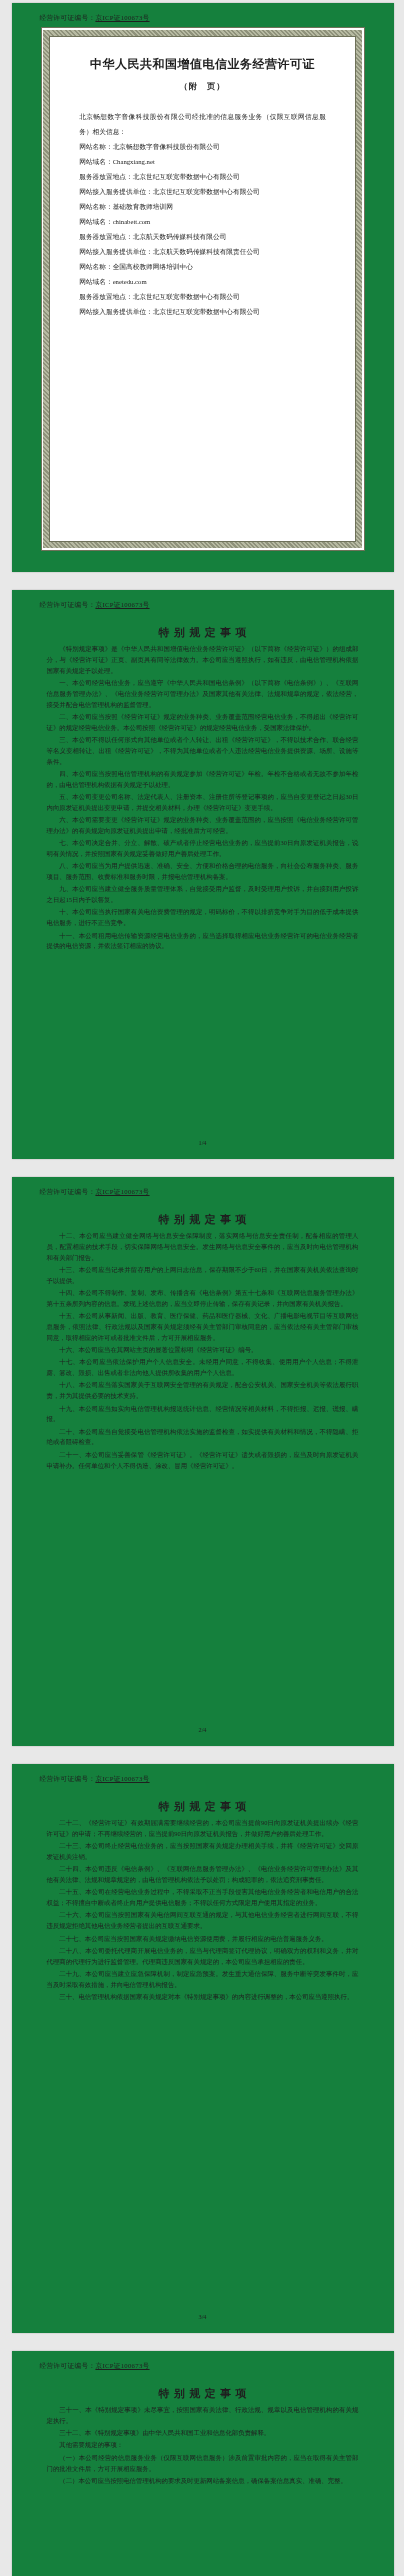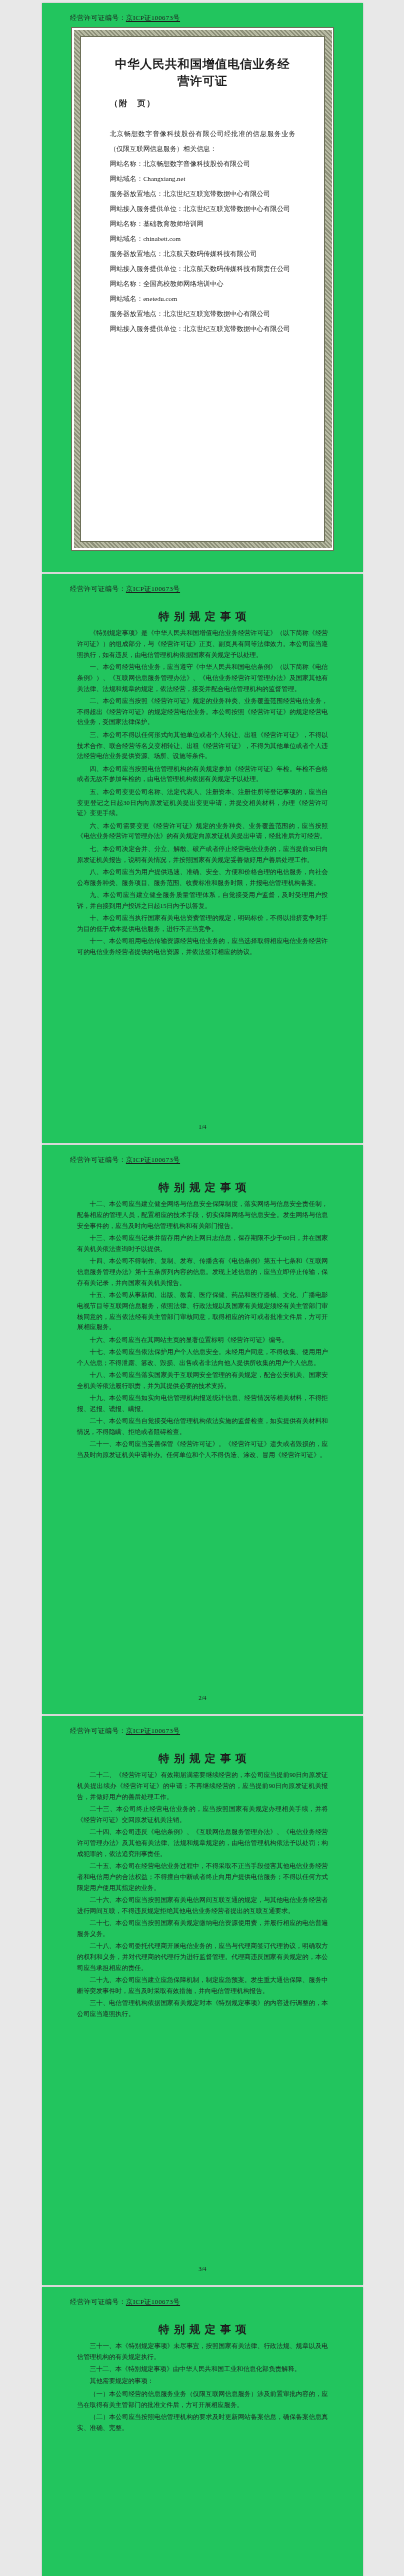--- a/index.html
+++ b/index.html
@@ -5,25 +5,25 @@
   * { margin: 0; padding: 0; box-sizing: border-box; }
   html, body { margin: 0; padding: 0; }
   body {
     width: 405px;
     background: #e8e8e8;
     font-family: "Liberation Serif", serif;
     color: #1f1f1f;
   }
   .doc-stack { padding: 3.1px 0; }
   .page {
-    width: 321px;
+    width: 382px;
     height: 569px;
-    background: #22c55e;
+    background: #15803d;
     position: relative;
-    margin: 0 auto 2px;
+    margin: 0 auto 18px;
     box-shadow: 0 0 1.5px rgba(0,0,0,0.25);
     overflow: hidden;
   }
   .doc-stack .page:last-child { margin-bottom: 0; }
 
   .lic-header {
     position: absolute;
     top: 11.3px;
     left: 28px;
     font-size: 6.7px;
@@ -51,20 +51,21 @@
     border: 0.5px solid #6e7159;
     padding: 19.6px 29px 0;
   }
   .cert-title {
     text-align: center;
     font-size: 12px;
     font-weight: bold;
     letter-spacing: 0.5px;
   }
   .cert-subtitle {
+    text-align: center;
     font-size: 8.2px;
     margin-top: 7.2px;
     letter-spacing: 1px;
     font-weight: bold;
   }
   .cert-body { margin-top: 17.5px; font-size: 6.7px; line-height: 15px; }
   .cert-intro { text-align: justify; }
 
   
   .prov-title {

